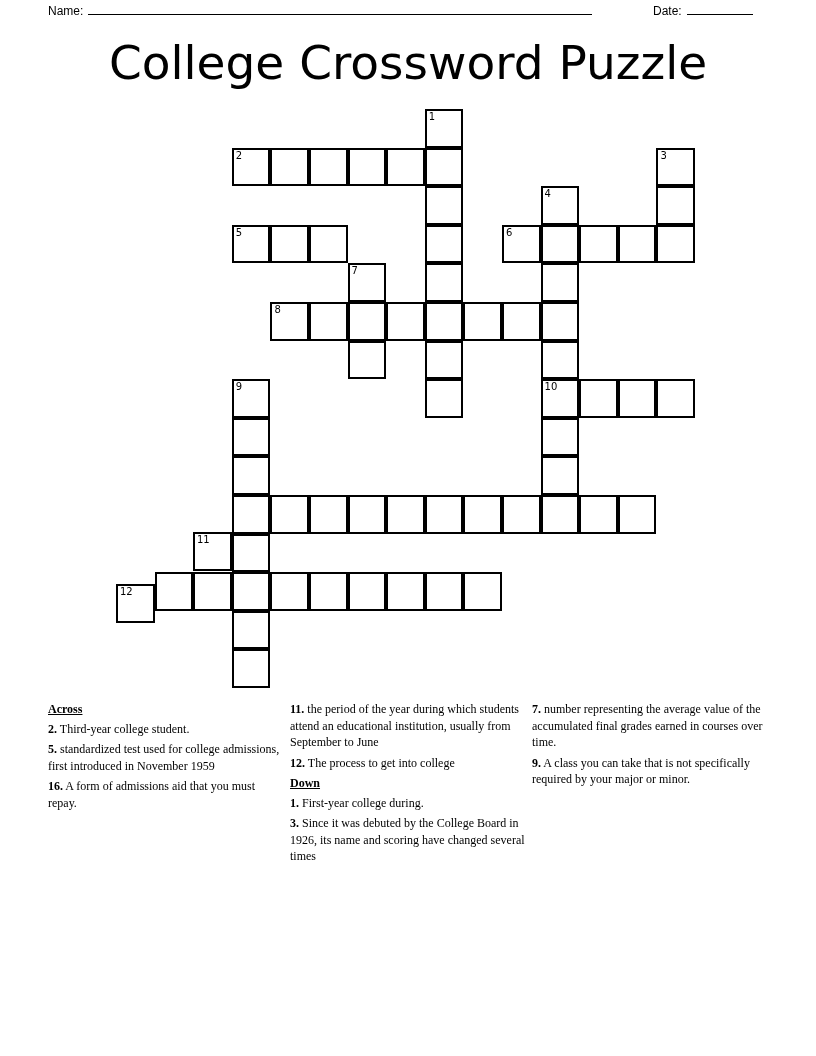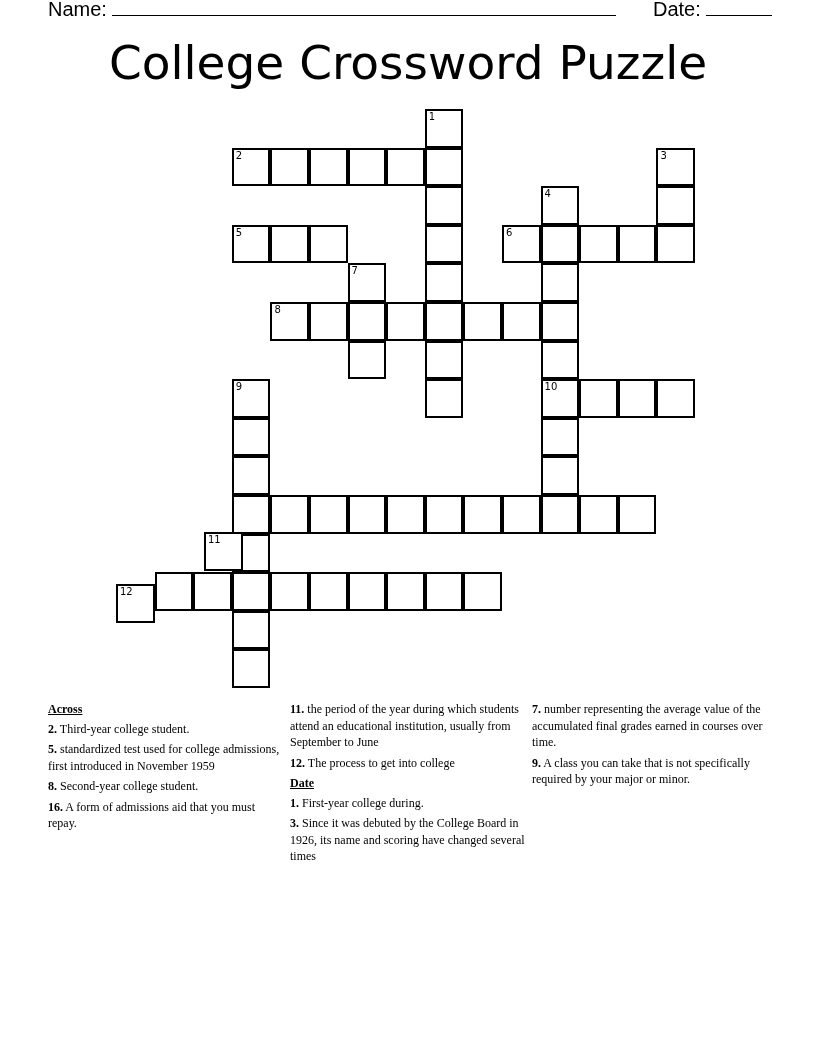--- a/index.html
+++ b/index.html
@@ -1,17 +1,17 @@
 <!DOCTYPE html>
 <html><head>
   <meta charset="utf-8">
   <style>
     html, body { margin: 0; padding: 0; background: #ffffff; }
     body { width: 816px; height: 1056px; position: relative; overflow: hidden; color: #000; }
-    .hdr { position: absolute; top: -1px; font-family: "Liberation Sans", sans-serif; font-size: 20px; line-height: 20px; }
+    .hdr { position: absolute; top: -1px; font-family: "Liberation Sans", sans-serif; font-size: 12px; line-height: 20px; }
     .hdr-name { left: 48px; }
     .hdr-date { left: 653px; }
     .line { display: inline-block; border-bottom: 1px solid #000; height: 15px; vertical-align: baseline; margin-left: 5px; }
     .title { position: absolute; top: 32px; left: 0; width: 816px; text-align: center; font-family: "DejaVu Sans", sans-serif; font-size: 47px; line-height: 62px; letter-spacing: 0px; }
     .grid { position: absolute; left: 117px; top: 110px; width: 582px; height: 582px; }
     .cell { position: absolute; width: 38.6px; height: 38.6px; box-sizing: border-box; border: 2px solid #000; margin-left: -1px; margin-top: -1px; background: #fff; }
     .cell .num { position: absolute; left: 2px; top: 0px; font-family: "DejaVu Sans", sans-serif; font-size: 10px; line-height: 12px; }
     .clues { position: absolute; top: 701px; font-family: Liberation Serif, serif; font-size: 12px; line-height: 16.5px; }
     .col1 { left: 48px; width: 240px; }
     .col2 { left: 290px; width: 236px; }
@@ -96,21 +96,21 @@
     <div class="cell" style="left: 115.8px; top: 308.8px;"></div>
     <div class="cell" style="left: 115.8px; top: 347.4px;"></div>
     <div class="cell" style="left: 115.8px; top: 386px;"></div>
     <div class="cell" style="left: 115.8px; top: 424.6px;"></div>
     <div class="cell" style="left: 115.8px; top: 463.2px;"></div>
     <div class="cell" style="left: 115.8px; top: 501.8px;"></div>
     <div class="cell" style="left: 115.8px; top: 540.4px;"></div>
     <div class="cell" style="left: 463.2px; top: 270.2px;"></div>
     <div class="cell" style="left: 501.8px; top: 270.2px;"></div>
     <div class="cell" style="left: 540.4px; top: 270.2px;"></div>
-    <div class="cell" style="left: 88px; top: 386px; margin-top: 36px;">
+    <div class="cell" style="left: 77px; top: 386px; margin-top: 36px;">
       <span class="num">11</span>
     </div>
     <div class="cell" style="left: 154.4px; top: 386px;"></div>
     <div class="cell" style="left: 193px; top: 386px;"></div>
     <div class="cell" style="left: 231.6px; top: 386px;"></div>
     <div class="cell" style="left: 270.2px; top: 386px;"></div>
     <div class="cell" style="left: 308.8px; top: 386px;"></div>
     <div class="cell" style="left: 347.4px; top: 386px;"></div>
     <div class="cell" style="left: 386px; top: 386px;"></div>
     <div class="cell" style="left: 463.2px; top: 386px;"></div>
@@ -125,28 +125,27 @@
     <div class="cell" style="left: 231.6px; top: 463.2px;"></div>
     <div class="cell" style="left: 270.2px; top: 463.2px;"></div>
     <div class="cell" style="left: 308.8px; top: 463.2px;"></div>
     <div class="cell" style="left: 347.4px; top: 463.2px;"></div>
   </div>
 
 <div class="clues col1">
   <div class="sect">Across</div>
   <div class="clue"><b>2.</b> <span>Third-year college student.</span></div>
   <div class="clue"><b>5.</b> <span>standardized test used for college admissions, first introduced in November 1959</span></div>
-  <div class="clue"><b>8.</b> <span>Second-year college student.</span></div>
   <div class="clue" style="width:210px"><b>16.</b> <span>A form of admissions aid that you must repay.</span></div>
 </div>
 
 <div class="clues col2">
   <div class="clue"><b>11.</b> <span>the period of the year during which students attend an educational institution, usually from September to June</span></div>
   <div class="clue"><b>12.</b> <span>The process to get into college</span></div>
-  <div class="sect">Date</div>
+  <div class="sect">Down</div>
   <div class="clue"><b>1.</b> <span>First-year college during.</span></div>
   <div class="clue"><b>3.</b> <span>Since it was debuted by the College Board in 1926, its name and scoring have changed several times</span></div>
 </div>
 
 <div class="clues col3">
   <div class="clue"><b>7.</b> <span>number representing the average value of the accumulated final grades earned in courses over time.</span></div>
   <div class="clue"><b>9.</b> <span>A class you can take that is not specifically required by your major or minor.</span></div>
 </div>
 
 </body></html>

